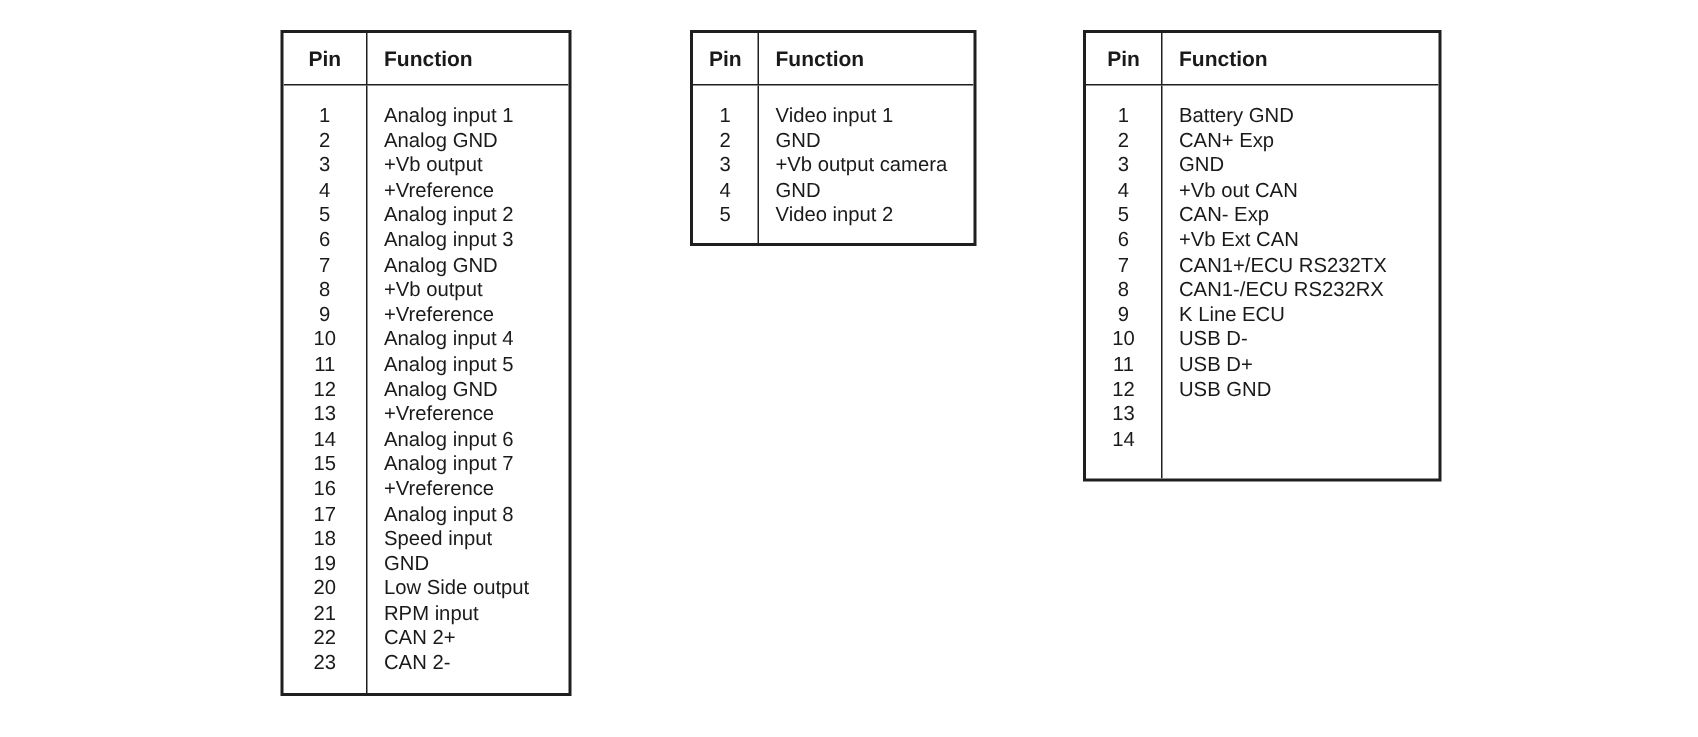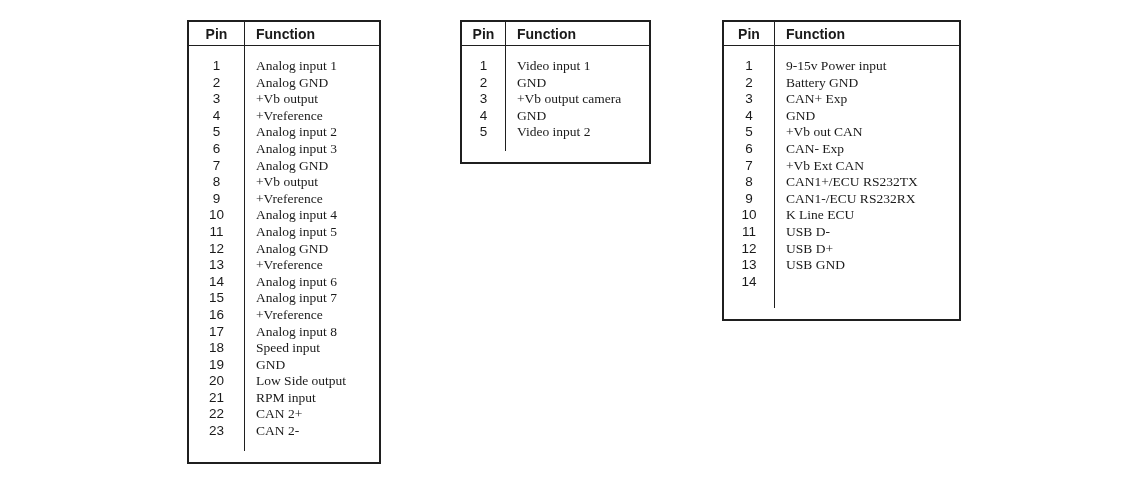--- a/index.html
+++ b/index.html
@@ -18,21 +18,21 @@
     border: 2px solid #1f1f1f;
     background: #ffffff;
     overflow: hidden;
   }
   .t1 { left: 187px; top: 20px; width: 194px; height: 444px; }
   .t2 { left: 460px; top: 20px; width: 191px; height: 144px; }
   .t3 { left: 722px; top: 20px; width: 239px; height: 301px; }
 
   .thead {
     display: flex;
-    height: 24px;
+    height: 35px;
     border-bottom: 1.5px solid #1f1f1f;
     align-items: center;
   }
   .th { font-weight: bold; font-size: 14px; }
   .tbody {
     display: flex;
     align-items: stretch;
     height: calc(100% - 35px);
   }
   .pin-col-wrap {
@@ -45,21 +45,21 @@
   .tbody .pin-col-wrap { align-items: flex-start; }
   .t1 .pin-col-wrap { width: 56px; }
   .t2 .pin-col-wrap { width: 44px; }
   .t3 .pin-col-wrap { width: 51px; }
   .func-col-wrap {
     flex: 1;
     padding-left: 11px;
     display: flex;
     align-items: center;
   }
-  .tbody .func-col-wrap { align-items: flex-start; font-family: Liberation Serif, serif; }
+  .tbody .func-col-wrap { align-items: flex-start; }
   .tbody .col-inner { padding-top: 12px; }
   .cell {
     font-size: 13.5px;
     line-height: 16.6px;
     white-space: nowrap;
   }
   .pin-col-wrap .cell { text-align: center; }
 </style>
 </head>
 <body>
@@ -187,21 +187,20 @@
             <div class="cell">9</div>
             <div class="cell">10</div>
             <div class="cell">11</div>
             <div class="cell">12</div>
             <div class="cell">13</div>
             <div class="cell">14</div>
           </div>
         </div>
       <div class="func-col-wrap">
           <div class="col-inner">
-            <div class="cell">9-15v Power input</div>
             <div class="cell">Battery GND</div>
             <div class="cell">CAN+ Exp</div>
             <div class="cell">GND</div>
             <div class="cell">+Vb out CAN</div>
             <div class="cell">CAN- Exp</div>
             <div class="cell">+Vb Ext CAN</div>
             <div class="cell">CAN1+/ECU RS232TX</div>
             <div class="cell">CAN1-/ECU RS232RX</div>
             <div class="cell">K Line ECU</div>
             <div class="cell">USB D-</div>

